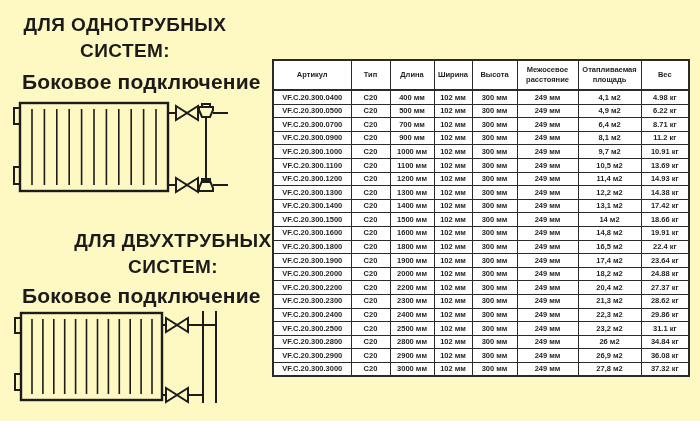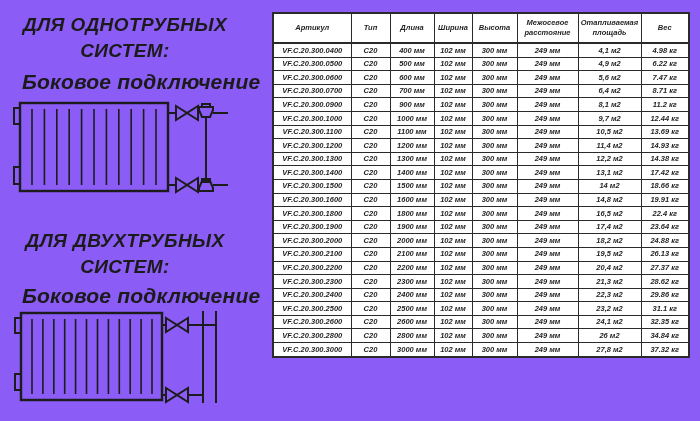--- a/index.html
+++ b/index.html
@@ -1,41 +1,40 @@
 <!DOCTYPE html>
 <html><head>
 <meta charset="utf-8">
 <style>
   html, body { margin: 0; padding: 0; }
   .canvas {
     position: relative;
     width: 700px;
     height: 421px;
-    background: #8b5cf6;
+    background: #fef9c3;
     font-family: "Liberation Sans", sans-serif;
     color: #1c1c1c;
     overflow: hidden;
-    font-style: italic;
   }
 
   
   .left-panel { position: absolute; left: 0; top: 0; width: 268px; height: 421px; }
 
   .section-title {
     position: absolute;
     left: 0; width: 250px;
     text-align: center;
     font-weight: bold;
     font-size: 19px;
     line-height: 26px;
     letter-spacing: 0.4px;
     color: #1b1b1b;
   }
   .section-title.first  { top: 12px; }
-  .section-title.second { top: 228px; }
+  .section-title.second { top: 228px; padding-left: 48px; }
 
   .section-subtitle {
     position: absolute;
     left: 22px;
     font-weight: bold;
     font-size: 21px;
     letter-spacing: 0.2px;
     color: #1b1b1b;
     white-space: nowrap;
   }
@@ -70,21 +69,21 @@
     overflow: hidden;
     white-space: nowrap;
   }
   .spec-table th {
     height: 28px;
     line-height: 1.35;
     white-space: normal;
     border-bottom: 2px solid #2a2a2a;
   }
   .spec-table td { height: 12.6px; line-height: 1; }
-  .spec-table { border: 2px solid #2a2a2a; }
+  .spec-table { border: 2px solid #2a2a2a; margin-top: 47px; }
 </style>
 </head>
 <body>
 
 <div class="canvas">
 
   <div class="left-panel">
 
     <div class="section-title first">
       <div>ДЛЯ ОДНОТРУБНЫХ</div>
@@ -229,30 +228,20 @@
           <td>VF.C.20.300.0500</td>
           <td>C20</td>
           <td>500 мм</td>
           <td>102 мм</td>
           <td>300 мм</td>
           <td>249 мм</td>
           <td>4,9 м2</td>
           <td>6.22 кг</td>
         </tr>
         <tr>
-          <td>VF.C.20.300.0600</td>
-          <td>C20</td>
-          <td>600 мм</td>
-          <td>102 мм</td>
-          <td>300 мм</td>
-          <td>249 мм</td>
-          <td>5,6 м2</td>
-          <td>7.47 кг</td>
-        </tr>
-        <tr>
           <td>VF.C.20.300.0700</td>
           <td>C20</td>
           <td>700 мм</td>
           <td>102 мм</td>
           <td>300 мм</td>
           <td>249 мм</td>
           <td>6,4 м2</td>
           <td>8.71 кг</td>
         </tr>
         <tr>
@@ -266,21 +255,21 @@
           <td>11.2 кг</td>
         </tr>
         <tr>
           <td>VF.C.20.300.1000</td>
           <td>C20</td>
           <td>1000 мм</td>
           <td>102 мм</td>
           <td>300 мм</td>
           <td>249 мм</td>
           <td>9,7 м2</td>
-          <td>12.44 кг</td>
+          <td>10.91 кг</td>
         </tr>
         <tr>
           <td>VF.C.20.300.1100</td>
           <td>C20</td>
           <td>1100 мм</td>
           <td>102 мм</td>
           <td>300 мм</td>
           <td>249 мм</td>
           <td>10,5 м2</td>
           <td>13.69 кг</td>
@@ -359,30 +348,20 @@
           <td>VF.C.20.300.2000</td>
           <td>C20</td>
           <td>2000 мм</td>
           <td>102 мм</td>
           <td>300 мм</td>
           <td>249 мм</td>
           <td>18,2 м2</td>
           <td>24.88 кг</td>
         </tr>
         <tr>
-          <td>VF.C.20.300.2100</td>
-          <td>C20</td>
-          <td>2100 мм</td>
-          <td>102 мм</td>
-          <td>300 мм</td>
-          <td>249 мм</td>
-          <td>19,5 м2</td>
-          <td>26.13 кг</td>
-        </tr>
-        <tr>
           <td>VF.C.20.300.2200</td>
           <td>C20</td>
           <td>2200 мм</td>
           <td>102 мм</td>
           <td>300 мм</td>
           <td>249 мм</td>
           <td>20,4 м2</td>
           <td>27.37 кг</td>
         </tr>
         <tr>
@@ -409,40 +388,40 @@
           <td>VF.C.20.300.2500</td>
           <td>C20</td>
           <td>2500 мм</td>
           <td>102 мм</td>
           <td>300 мм</td>
           <td>249 мм</td>
           <td>23,2 м2</td>
           <td>31.1 кг</td>
         </tr>
         <tr>
-          <td>VF.C.20.300.2600</td>
-          <td>C20</td>
-          <td>2600 мм</td>
-          <td>102 мм</td>
-          <td>300 мм</td>
-          <td>249 мм</td>
-          <td>24,1 м2</td>
-          <td>32.35 кг</td>
-        </tr>
-        <tr>
           <td>VF.C.20.300.2800</td>
           <td>C20</td>
           <td>2800 мм</td>
           <td>102 мм</td>
           <td>300 мм</td>
           <td>249 мм</td>
           <td>26 м2</td>
           <td>34.84 кг</td>
         </tr>
         <tr>
+          <td>VF.C.20.300.2900</td>
+          <td>C20</td>
+          <td>2900 мм</td>
+          <td>102 мм</td>
+          <td>300 мм</td>
+          <td>249 мм</td>
+          <td>26,9 м2</td>
+          <td>36.08 кг</td>
+        </tr>
+        <tr>
           <td>VF.C.20.300.3000</td>
           <td>C20</td>
           <td>3000 мм</td>
           <td>102 мм</td>
           <td>300 мм</td>
           <td>249 мм</td>
           <td>27,8 м2</td>
           <td>37.32 кг</td>
         </tr>
       </tbody>

